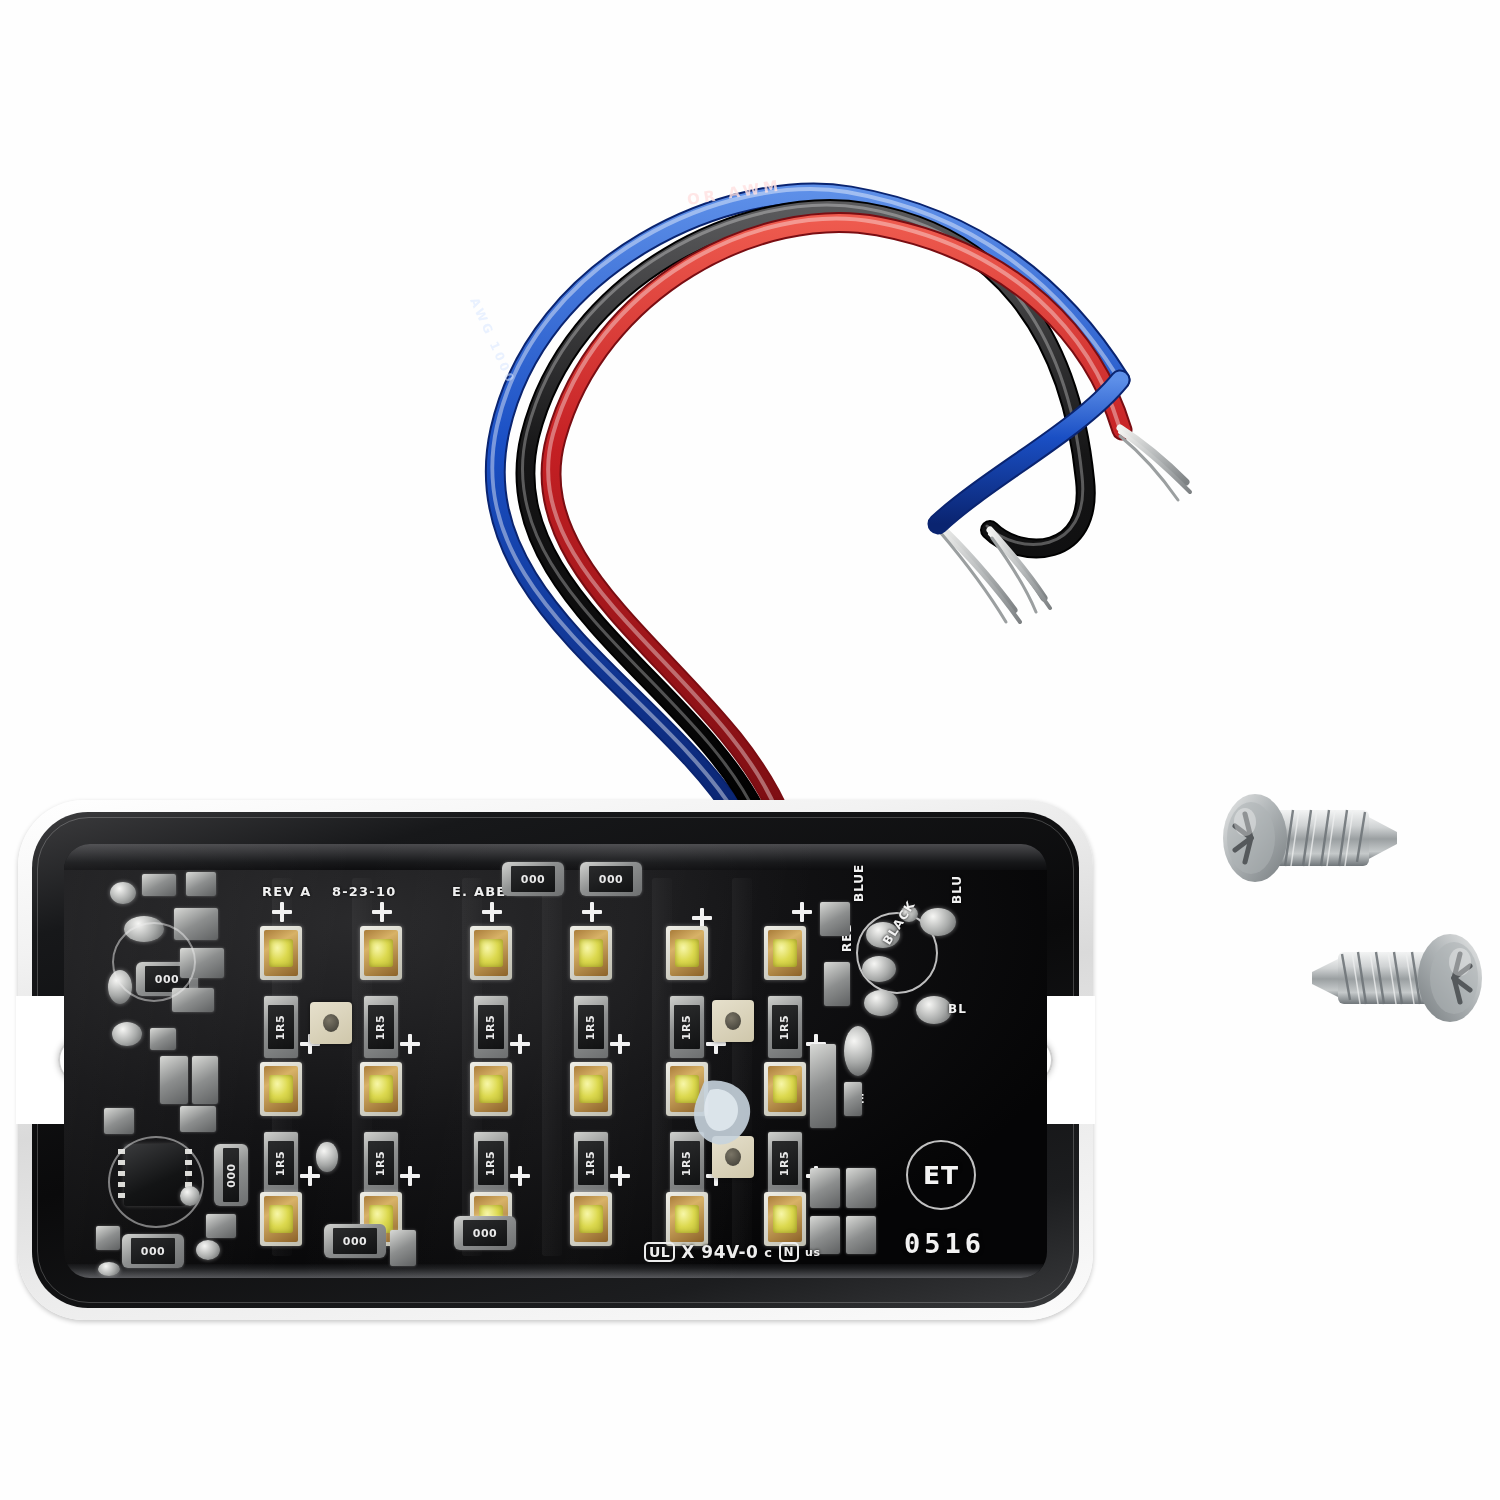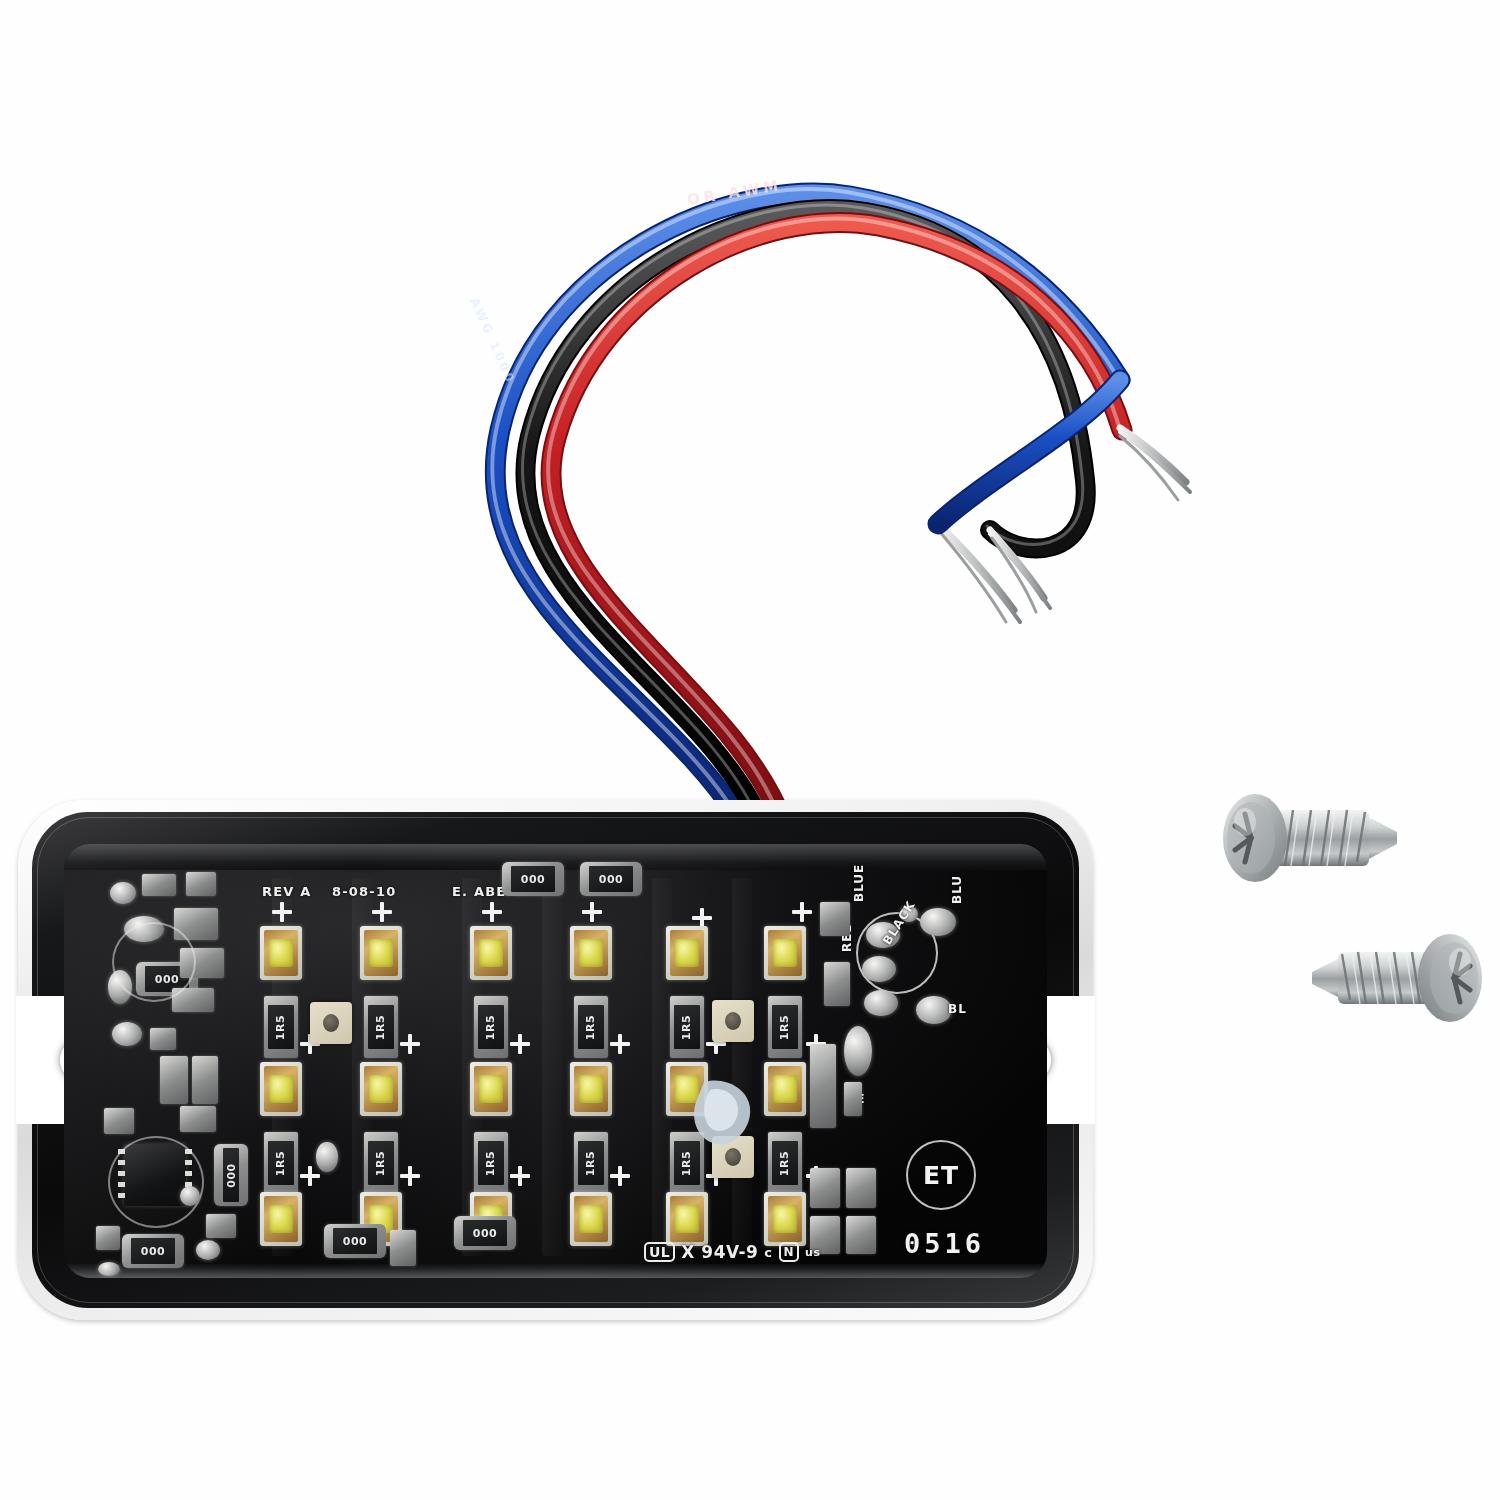--- a/index.html
+++ b/index.html
@@ -241,21 +241,21 @@
       <div class="trace" style="left:208px"></div>
       <div class="trace" style="left:288px"></div>
       <div class="trace" style="left:398px"></div>
       <div class="trace" style="left:478px"></div>
       <div class="trace" style="left:588px"></div>
       <div class="trace" style="left:668px"></div>
 
       <div class="pcbsheen"></div>
 
       <div class="silk sm" style="left:198px;top:40px">REV A</div>
-      <div class="silk sm" style="left:268px;top:40px">8-08-10</div>
+      <div class="silk sm" style="left:268px;top:40px">8-23-10</div>
       <div class="silk sm" style="left:388px;top:40px">E. ABEL</div>
 
       <div class="plus" style="left:208px;top:58px"></div>
       <div class="led" style="left:196px;top:82px"></div>
       <div class="res" style="left:200px;top:152px">
           <i>
             <span>1R5</span>
           </i>
         </div>
       <div class="plus" style="left:236px;top:190px"></div>
@@ -437,21 +437,21 @@
       <div class="smd" style="left:782px;top:324px;width:30px;height:40px"></div>
       <div class="smd" style="left:746px;top:372px;width:30px;height:38px"></div>
       <div class="smd" style="left:782px;top:372px;width:30px;height:38px"></div>
 
       <div class="etlogo" style="left:842px;top:296px">
         <span>ET</span>
       </div>
 
       <div class="ulrow" style="left:580px;top:398px">
         <span class="ulmark">UL</span>
-        <span>X 94V-9</span>
+        <span>X 94V-0</span>
         <span style="font-size:13px">c</span>
         <span class="ulmark" style="font-size:12px">N</span>
         <span style="font-size:11px">us</span>
       </div>
       <div class="datecode" style="left:840px;top:384px">0516</div>
 
       <div class="blob" style="left:34px;top:418px;width:22px;height:14px"></div>
       <div class="smd" style="left:326px;top:386px;width:26px;height:36px"></div>
     </div>
   </div>

